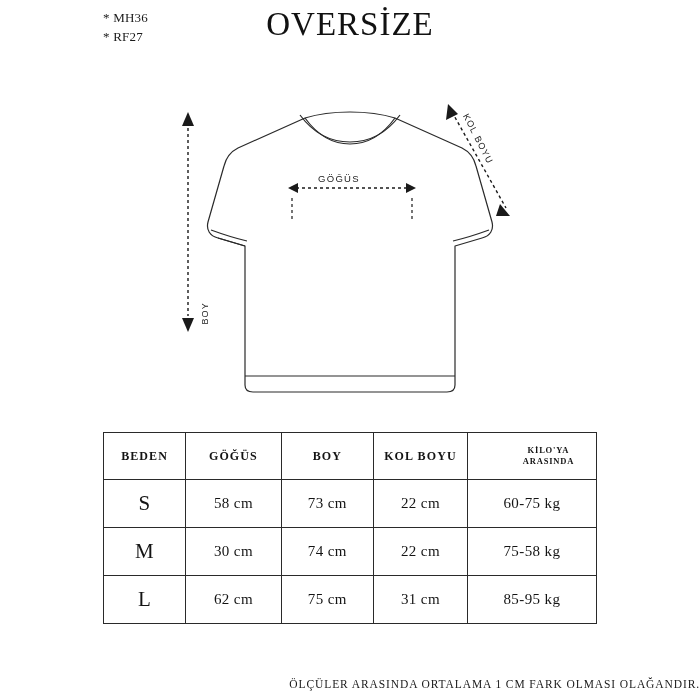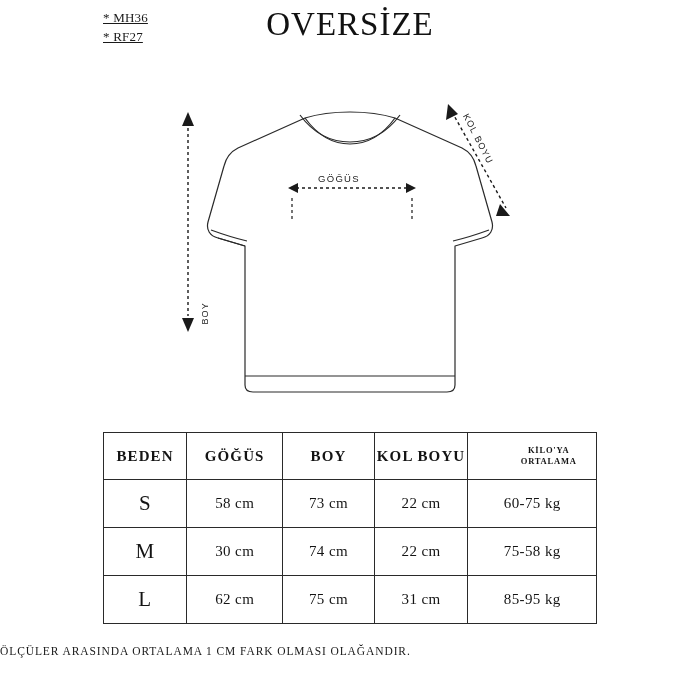--- a/index.html
+++ b/index.html
@@ -20,21 +20,20 @@
   
   .codes {
     position: absolute;
     left: 103px;
     top: 8px;
     font-family: "Liberation Serif", serif;
     font-size: 13px;
     line-height: 19px;
     letter-spacing: 0.2px;
     color: #1a1a1a;
-    text-decoration: underline;
   }
   .title {
     position: absolute;
     left: 0;
     right: 0;
     top: 6px;
     text-align: center;
     font-family: "Liberation Serif", serif;
     font-size: 33px;
     letter-spacing: 1px;
@@ -88,21 +87,21 @@
   }
   th, td {
     border: 1px solid #2a2a2a;
     text-align: center;
     vertical-align: middle;
     font-family: "Liberation Serif", serif;
     color: #141414;
   }
   thead th {
     height: 44px;
-    font-size: 15px;
+    font-size: 12px;
     letter-spacing: 1.1px;
     font-weight: bold;
   }
   thead th.small {
     font-size: 8.5px;
     letter-spacing: 0.8px;
     line-height: 11px;
     padding-left: 34px;
   }
   tbody td {
@@ -120,22 +119,22 @@
   .colw-2 { width: 102px; }
   .colw-3 { width: 102px; }
   .colw-4 { width: 102px; }
   .colw-5 { width: 102px; }
 
   
   .footnote {
     position: absolute;
     left: 0;
     right: 0;
-    top: 645px;
-    text-align: left;
+    top: 678px;
+    text-align: right;
     font-family: "Liberation Serif", serif;
     font-size: 11.5px;
     letter-spacing: 0.9px;
     color: #1a1a1a;
   }
 </style>
 </head>
 <body>
 
 <div id="page">
@@ -211,21 +210,21 @@
 
   <table>
     <thead>
       <tr>
         <th class="colw-1">BEDEN</th>
         <th class="colw-2">GÖĞÜS</th>
         <th class="colw-3">BOY</th>
         <th class="colw-4">KOL BOYU</th>
         <th class="colw-5 small">
           <div>KİLO'YA</div>
-          <div>ORTALAMA</div>
+          <div>ARASINDA</div>
         </th>
       </tr>
     </thead>
     <tbody>
       <tr>
         <td class="size">S</td>
         <td class="val">58 cm</td>
         <td class="val">73 cm</td>
         <td class="val">22  cm</td>
         <td class="val">60-75 kg</td>

